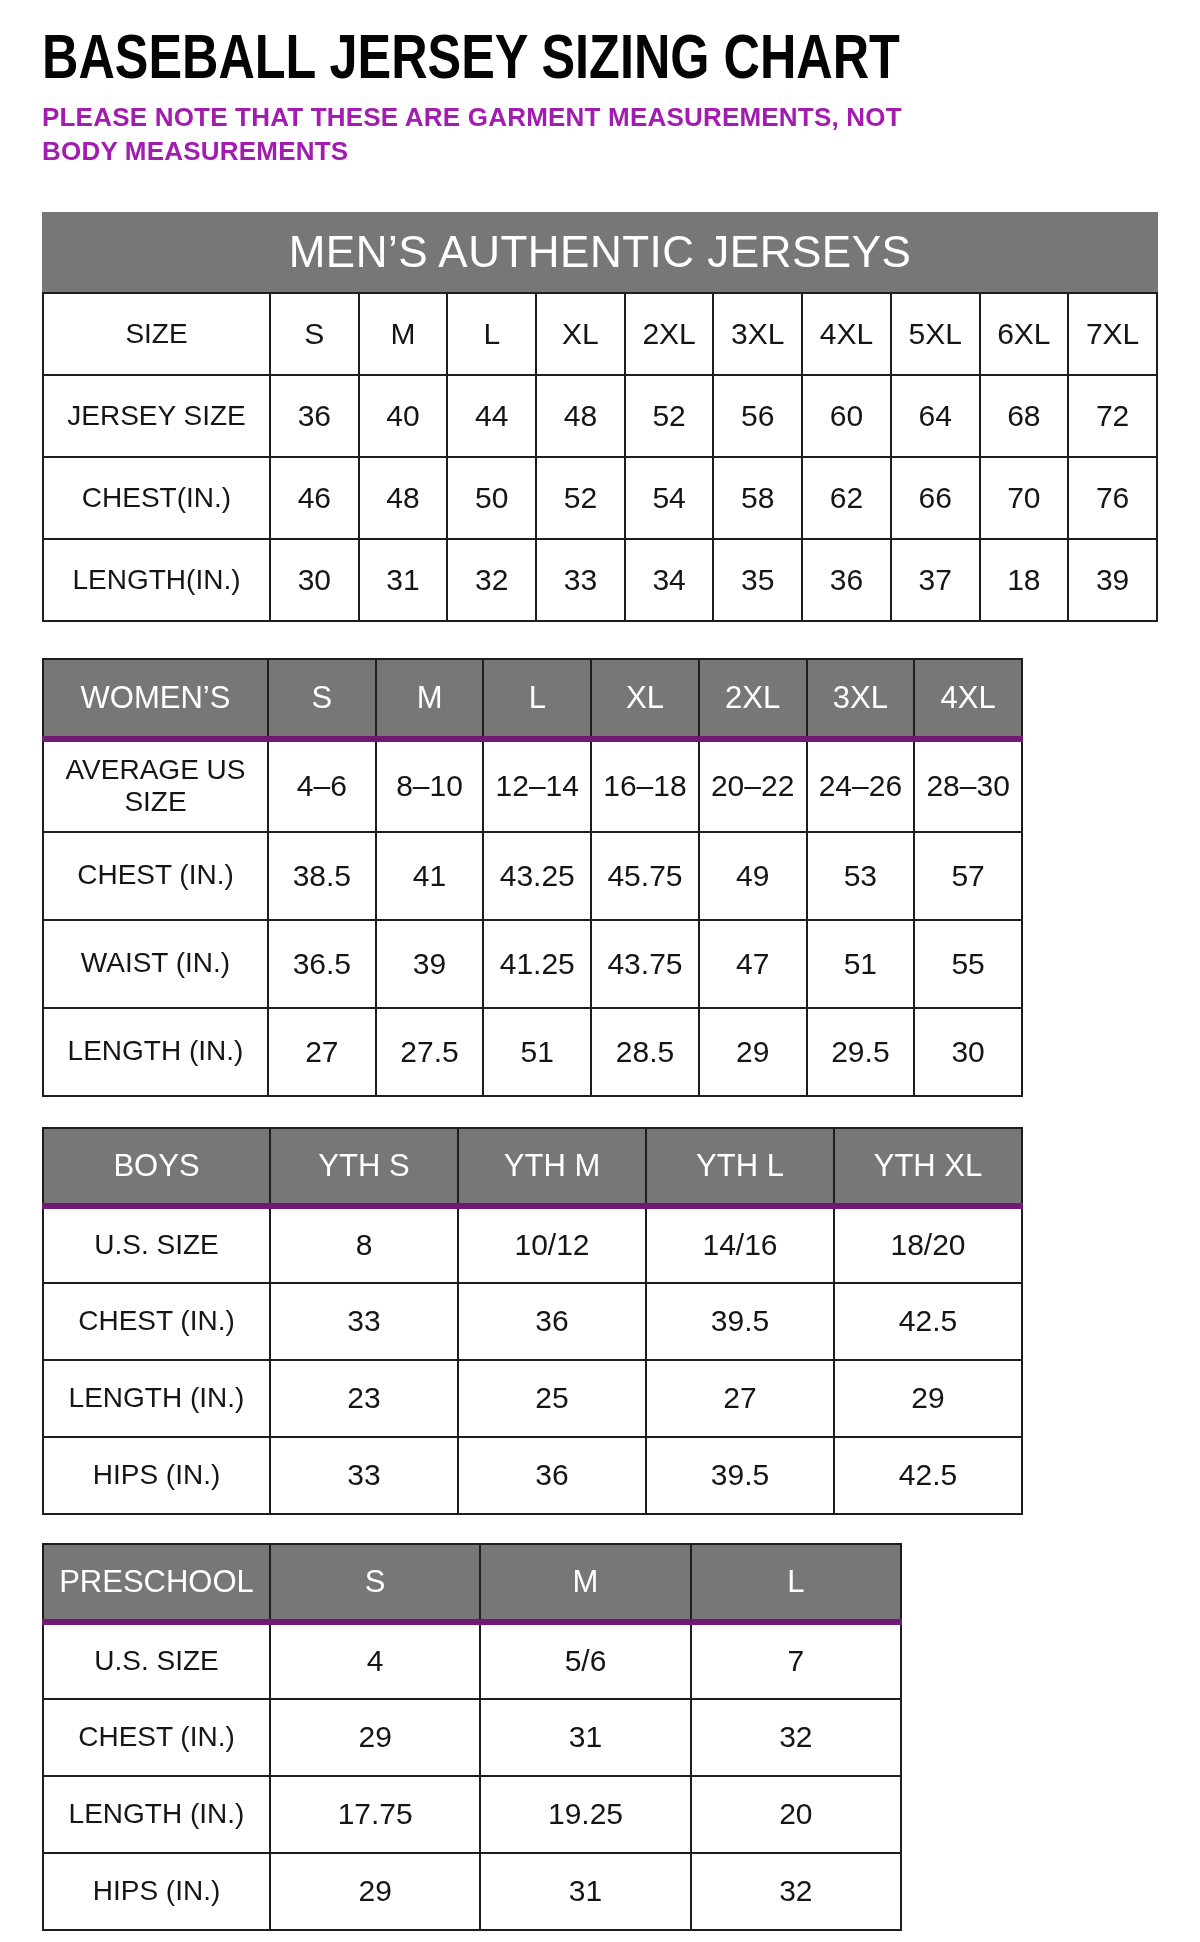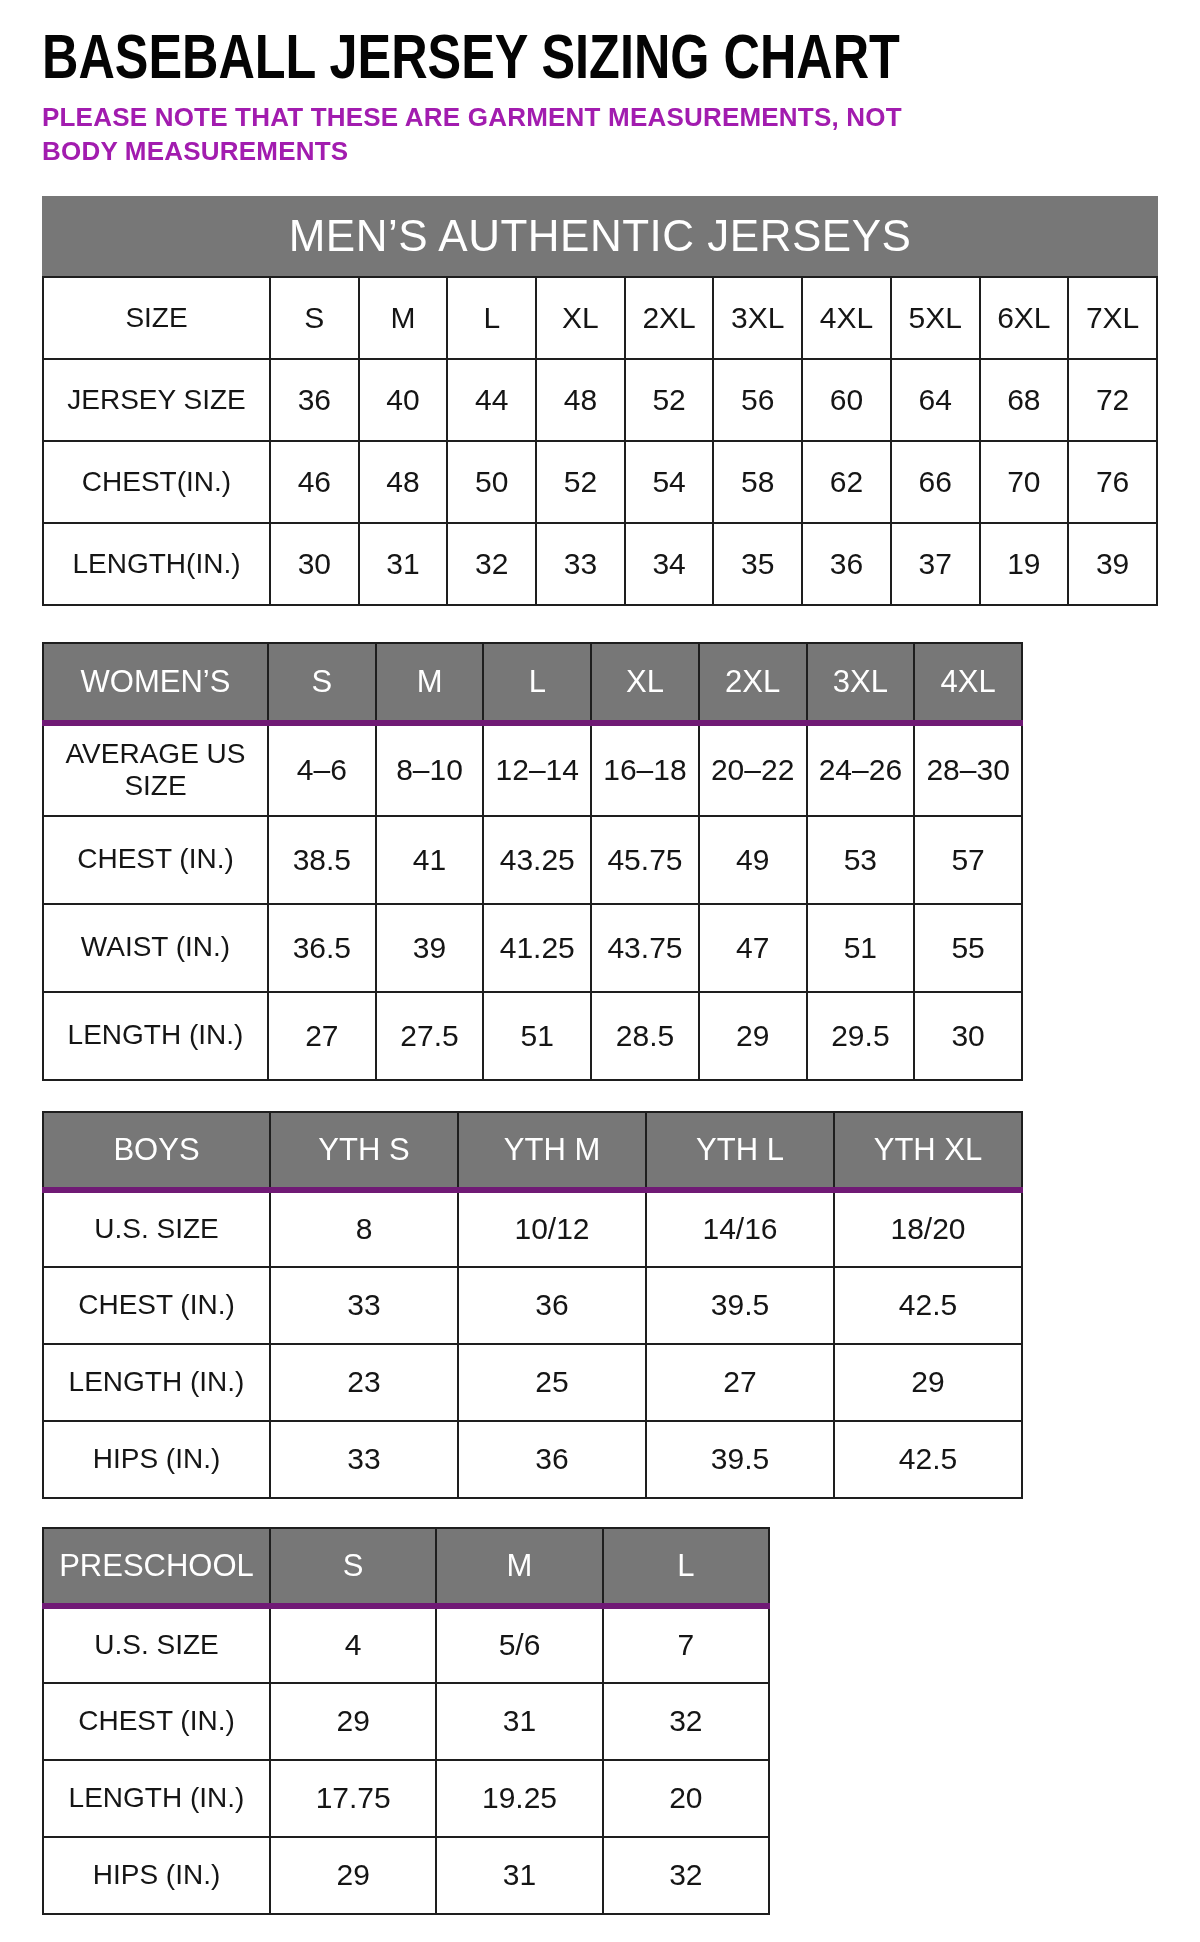--- a/index.html
+++ b/index.html
@@ -27,21 +27,21 @@
     margin-top: 10px;
     width: 930px;
     color: #a21caf;
     font-size: 26px;
     font-weight: 700;
     line-height: 1.32;
     letter-spacing: 0.2px;
   }
 
   .banner {
-    margin-top: 28px;
+    margin-top: 44px;
     width: 1116px;
     height: 80px;
     background: #777777;
     color: #ffffff;
     display: flex;
     align-items: center;
     justify-content: center;
     font-size: 44px;
     letter-spacing: 0.5px;
   }
@@ -73,21 +73,21 @@
   .t-womens { width: 981px; margin-top: 36px; }
   .t-womens tr { height: 88px; }
   .t-womens thead tr { height: 80px; }
   .t-womens .lbl { width: 225px; }
 
   .t-boys { width: 981px; margin-top: 30px; }
   .t-boys tr { height: 77px; }
   .t-boys thead tr { height: 78px; }
   .t-boys .lbl { width: 227px; }
 
-  .t-pre { width: 728px; margin-top: 28px; }
+  .t-pre { width: 860px; margin-top: 28px; }
   .t-pre tr { height: 77px; }
   .t-pre thead tr { height: 78px; }
   .t-pre .lbl { width: 227px; }
 
   .footer {
     margin-top: 22px;
     color: #b5212a;
     font-size: 26px;
     font-weight: 700;
     letter-spacing: 0.2px;
@@ -151,21 +151,21 @@
         <tr>
           <td class="lbl">LENGTH(IN.)</td>
           <td>30</td>
           <td>31</td>
           <td>32</td>
           <td>33</td>
           <td>34</td>
           <td>35</td>
           <td>36</td>
           <td>37</td>
-          <td>19</td>
+          <td>18</td>
           <td>39</td>
         </tr>
       </tbody>
   </table>
 
   <table class="sizes t-womens">
     <thead>
       <tr>
           <th class="lbl">WOMEN’S</th>
           <th>S</th>

